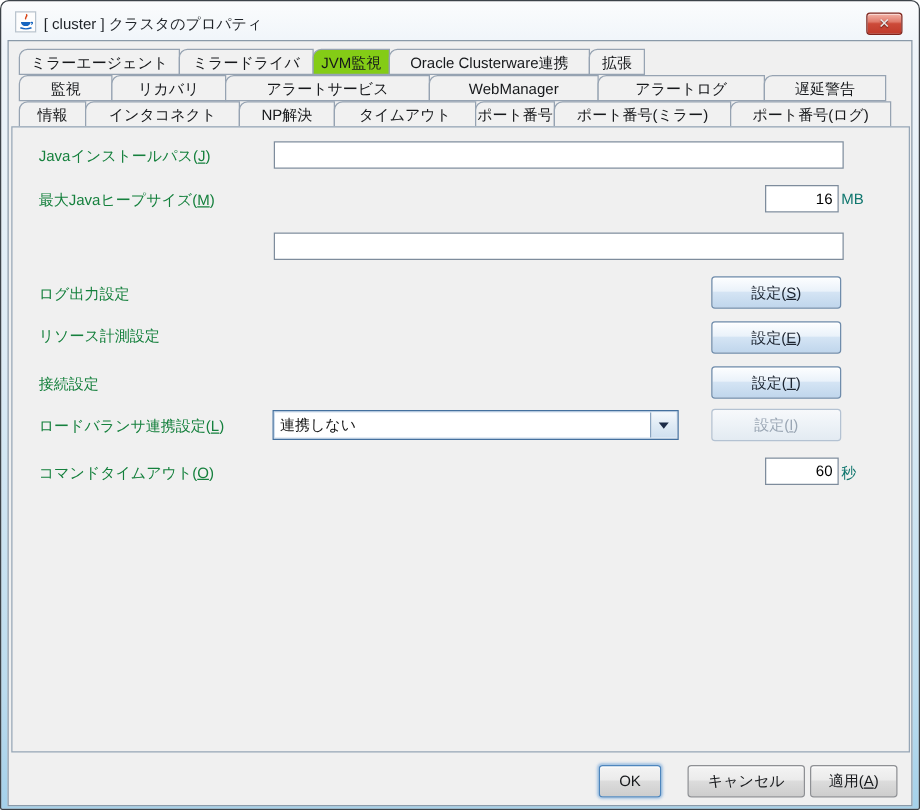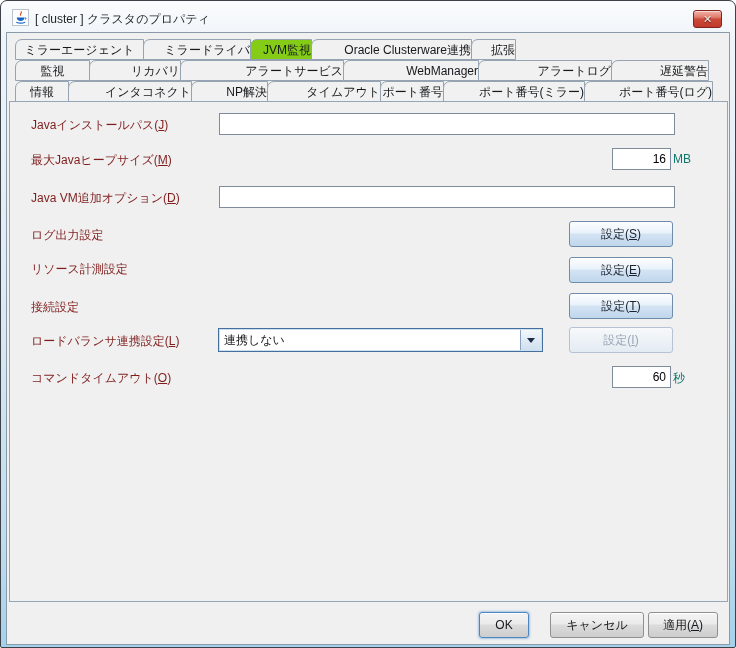--- a/index.html
+++ b/index.html
@@ -16,25 +16,25 @@
     border:1px solid #7e241c; border-radius:3px;
     background:linear-gradient(180deg,#f3b4a9 0%,#e07a6b 40%,#cc4a39 50%,#c03a2b 100%);
     color:#e9e9e9; font-size:11px; font-weight:bold; text-align:center; line-height:16px;
     text-shadow:0 1px 1px #5a1510; box-shadow:inset 0 1px 0 rgba(255,255,255,.5); cursor:default; }
   .dialog { position:absolute; left:5px; top:31px; width:724px; height:613px;
     background:#f0f0f0; border:1px solid #8a9aa9; }
   .tab-row { position:absolute; left:8px; display:flex; }
   .tab { height:21px; line-height:20px; font-size:12px; text-align:center; color:#16181b;
     background:#f1f1f1; border:1px solid #96a3b2; border-top-left-radius:7px;
     white-space:nowrap; overflow:hidden; cursor:default; }
-  .tab + .tab { margin-left:-1px;text-align:right; }
+  .tab + .tab { margin-left:-1px; }
   .tab.selected { background:#84cc16; }
   .content-panel { position:absolute; left:2px; top:68px; width:719px; height:501px;
     border:1px solid #96a6b6; background:#f0f0f0; }
-  .field-label { position:absolute; left:24px; font-size:12px; color:#7f1d1d; white-space:nowrap; }
+  .field-label { position:absolute; left:24px; font-size:12px; color:#15803d; white-space:nowrap; }
   .unit-label { position:absolute; font-size:12px; color:#0f766e; }
   .text-input { position:absolute; height:22px; border:1px solid #7e8c9c; background:#fff;
     font-size:12px; padding:2px 4px; font-family:inherit; }
   .text-input.num { text-align:right; }
   .blue-btn { position:absolute; width:104px; height:26px; border:1px solid #6f8cab; border-radius:3px;
     background:linear-gradient(180deg,#fdfeff 0%,#eaf2fa 45%,#d4e4f4 50%,#c0d6ec 100%);
     font-size:12px; color:#1c2430; text-align:center; line-height:24px; cursor:default;
     box-shadow:inset 0 1px 0 #fff; font-family:Liberation Sans, sans-serif; }
   .blue-btn.disabled { border-color:#b4c2d2; color:#9aa6b4;
     background:linear-gradient(180deg,#f7f9fb 0%,#edf2f7 50%,#e3ebf2 100%); box-shadow:none; }
@@ -102,21 +102,20 @@
 
     <div class="content-panel"></div>
 
     <span class="field-label" style="top:84px">Javaインストールパス(<u>J</u>)</span>
     <input class="text-input" style="left: 212px; top: 80px; width: 456px;" type="text" value="">
 
     <span class="field-label" style="top:119px">最大Javaヒープサイズ(<u>M</u>)</span>
     <input class="text-input num" style="left: 605px; top: 115px; width: 59px;" type="text" value="16">
     <span class="unit-label" style="left:666px; top:119px">MB</span>
 
-    <span class="field-label" style="top:157px">Java VM追加オプション(<u>D</u>)</span>
     <input class="text-input" style="left: 212px; top: 153px; width: 456px;" type="text" value="">
 
     <span class="field-label" style="top:194px">ログ出力設定</span>
     <button class="blue-btn" style="left:562px; top:188px">設定(<u>S</u>)</button>
 
     <span class="field-label" style="top:228px">リソース計測設定</span>
     <button class="blue-btn" style="left:562px; top:224px">設定(<u>E</u>)</button>
 
     <span class="field-label" style="top:266px">接続設定</span>
     <button class="blue-btn" style="left:562px; top:260px">設定(<u>T</u>)</button>

